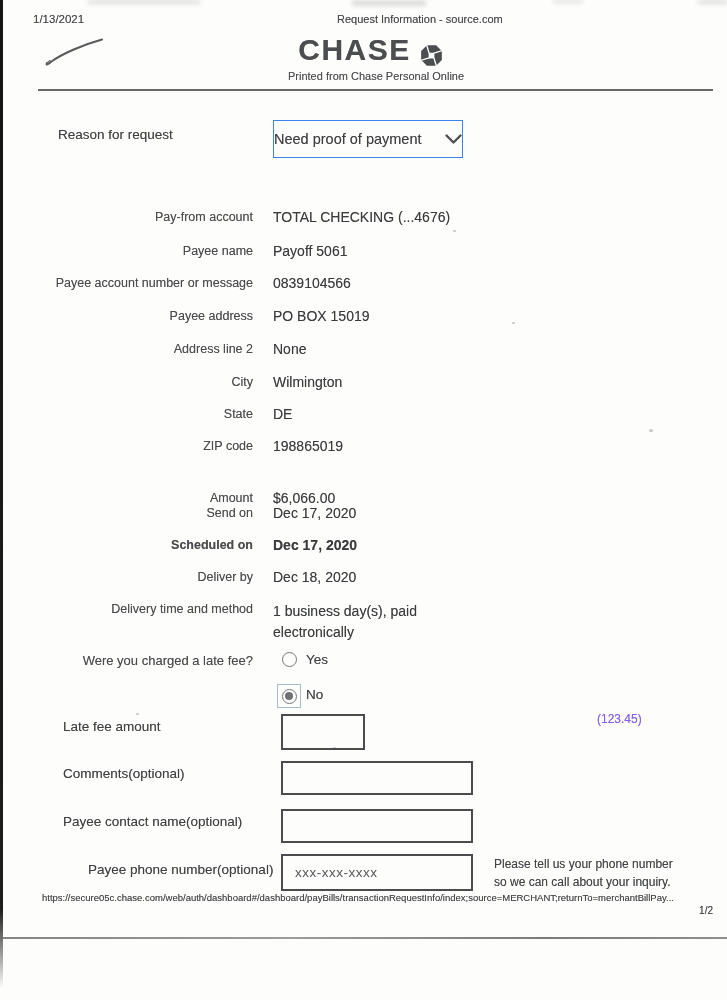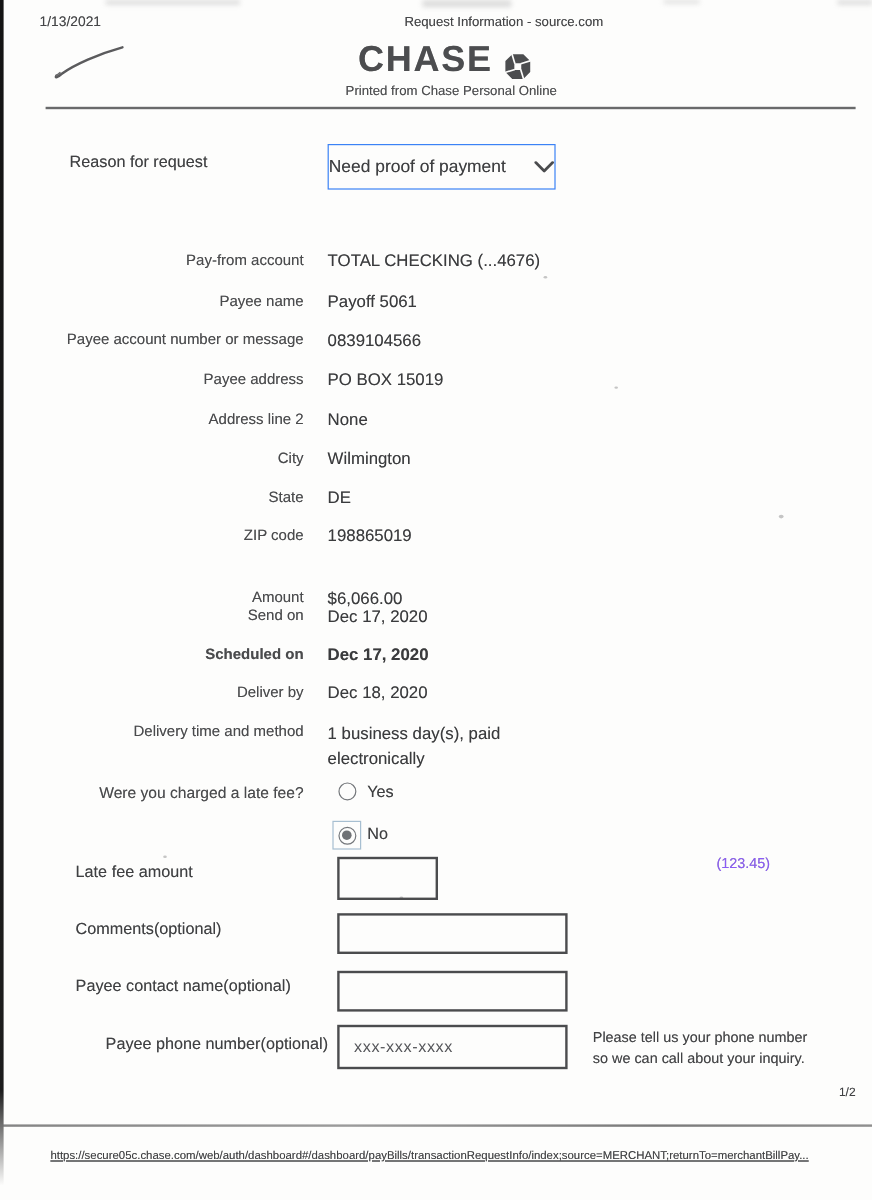--- a/index.html
+++ b/index.html
@@ -39,21 +39,21 @@
   .box-input { position:absolute; border:2px solid #4b4c4e; background:transparent;
     font-family:"Liberation Sans", sans-serif; font-size:13.5px; color:#3d3e40; padding:0 12px; }
   .box-input::placeholder { color:#55565a; opacity:1; letter-spacing:.5px; }
   .radio-circle { position:absolute; width:15px; height:15px; border:1.7px solid #74777b; border-radius:50%; background:transparent; }
   .radio-dot { position:absolute; left:50%; top:50%; width:8px; height:8px; margin:-4px 0 0 -4px; border-radius:50%; background:#6f7275; }
   .focus-square { position:absolute; left:277px; top:684px; width:24px; height:24px; border:1.4px solid #a7bfd1; }
   .radio-label { position:absolute; left:306px; font-size:13.5px; color:#3f4042; }
   .hint { position:absolute; left:597px; top:712px; font-size:12px; color:#8b5cf6; }
   .helper { position:absolute; left:494px; top:856px; width:192px; font-size:12px; line-height:17.5px; color:#424345; }
   
-  .footer-url { position:absolute; left:42px; top:958px; font-size:9.5px; color:#404143;text-decoration:underline; }
+  .footer-url { position:absolute; left:42px; top:892px; font-size:9.5px; color:#404143; }
   .page-indicator { position:absolute; right:14px; top:905px; font-size:10px; color:#404143; }
 </style>
 </head>
 <body>
 
 <div id="page">
 
   <div class="edge-strip"></div>
   <div class="smudge" style="left:88px;top:0;width:112px;height:4px;"></div>
   <div class="smudge" style="left:352px;top:0;width:74px;height:6px;"></div>

